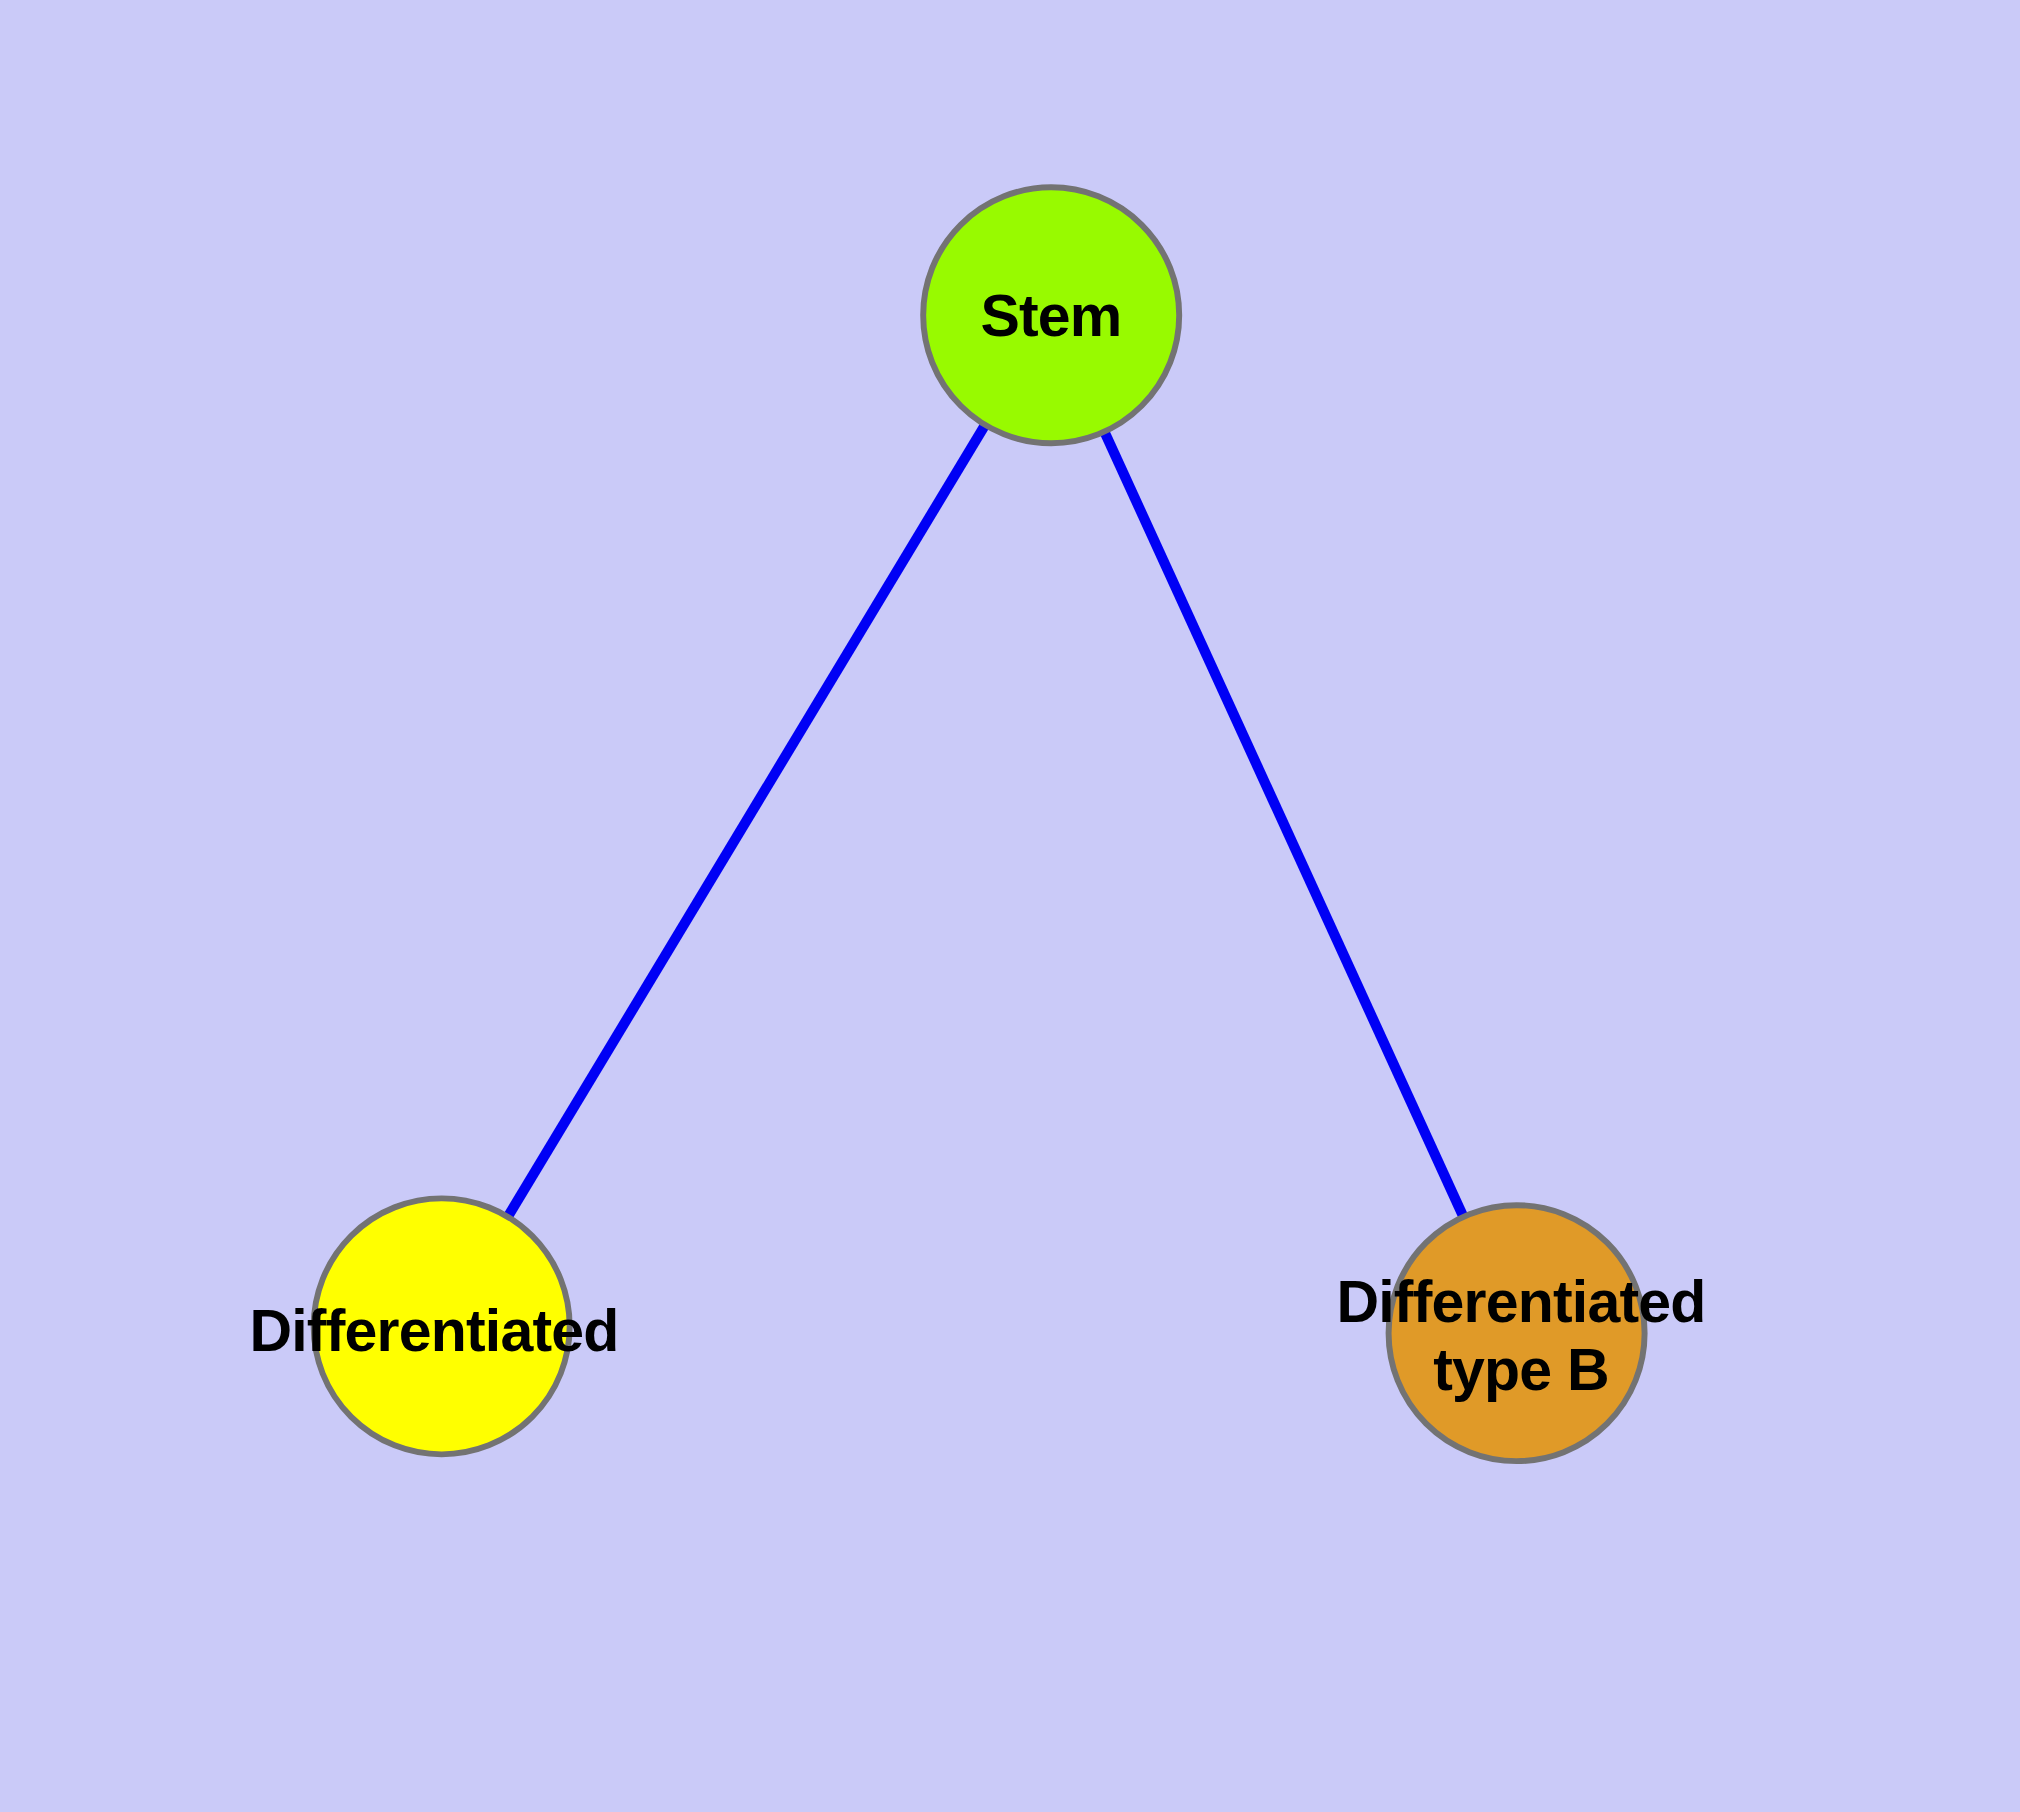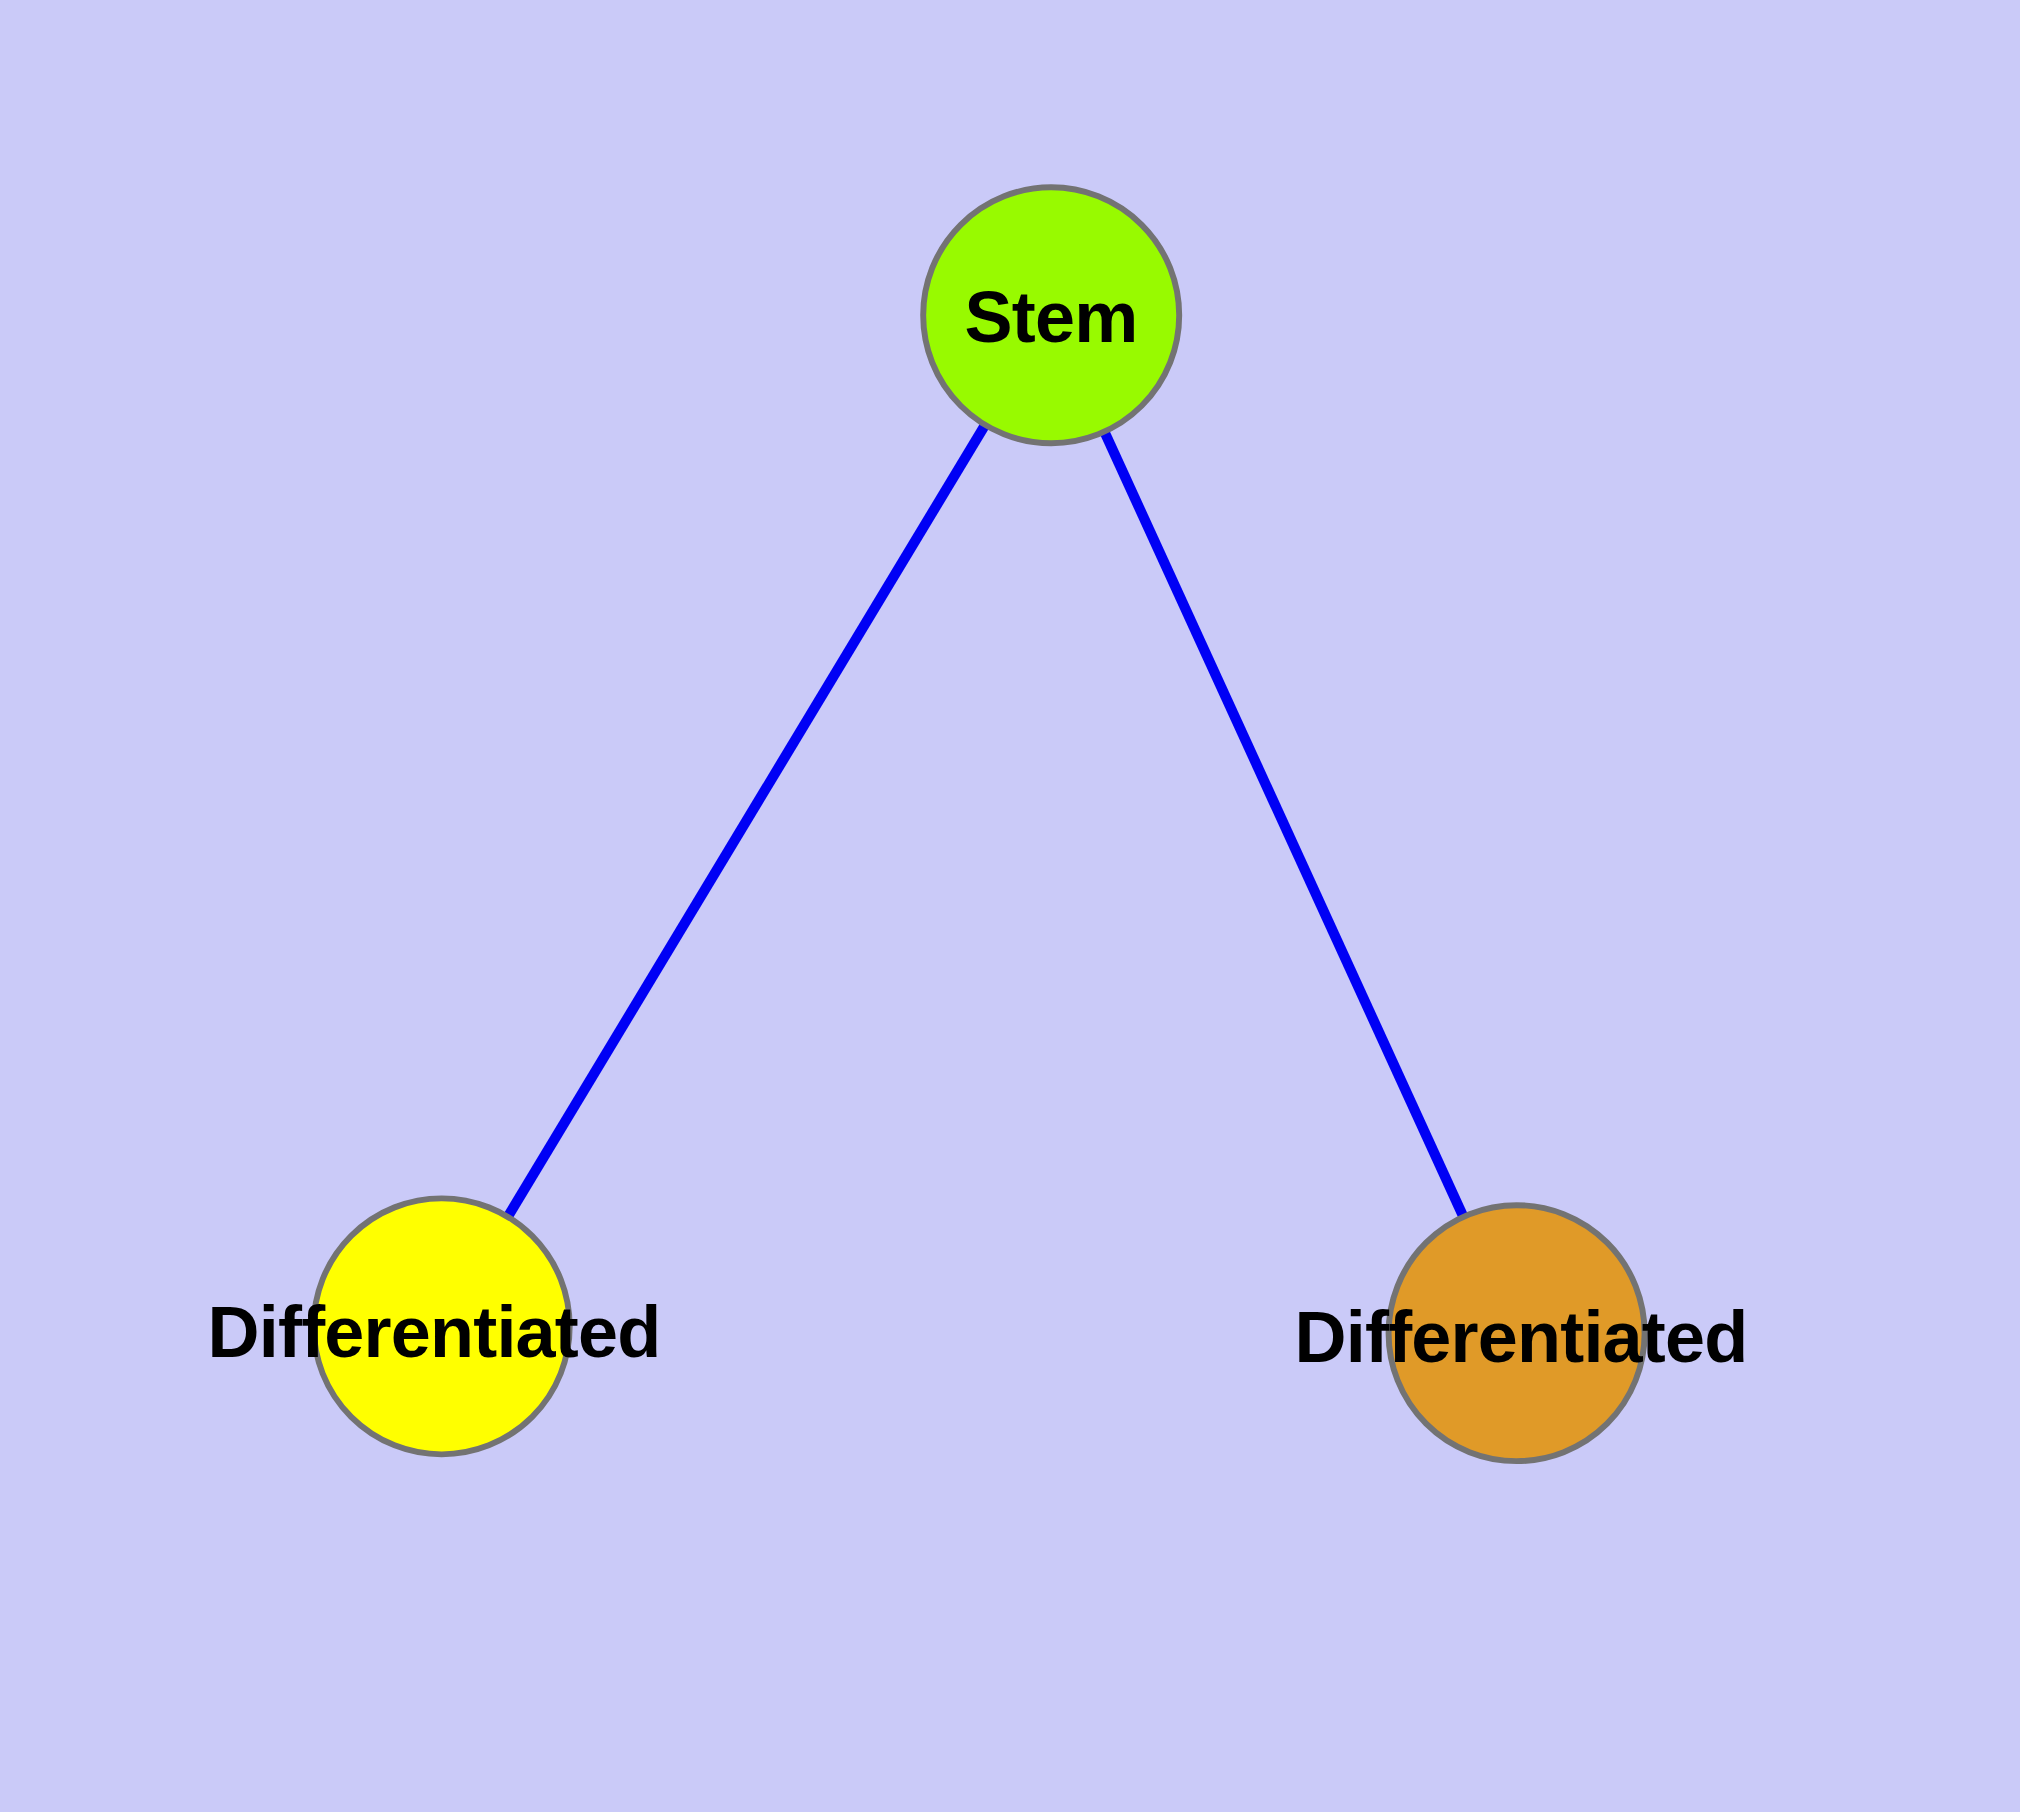--- a/index.html
+++ b/index.html
@@ -19,21 +19,21 @@
     top: 0;
     width: 100%;
     height: 100%;
     display: block;
   }
   .node-label {
     position: absolute;
     transform: translate(-50%, -50%);
     text-align: center;
     font-weight: bold;
-    font-size: 72px;
+    font-size: 59px;
     line-height: 1.15;
     letter-spacing: -0.8px;
     white-space: nowrap;
     color: #000000;
   }
   .node-label span {
     display: block;
   }
 </style>
 </head>
@@ -52,16 +52,17 @@
   <div class="node-label" style="left: 1051px; top: 317px; color: rgb(0, 0, 0);">
     <span>Stem</span>
   </div>
 
   <div class="node-label" style="left: 434px; top: 1332px; color: rgb(0, 0, 0);">
     <span>Differentiated</span>
   </div>
 
   <div class="node-label" style="left: 1521px; top: 1337px; color: rgb(0, 0, 0);">
     <span>Differentiated</span>
+    <span>type B</span>
   </div>
 
 </div>
 
 
 </body></html>

